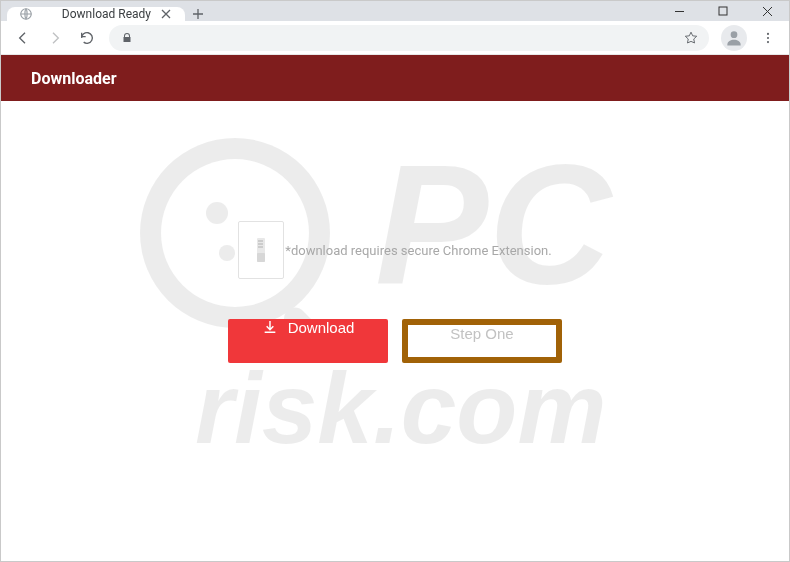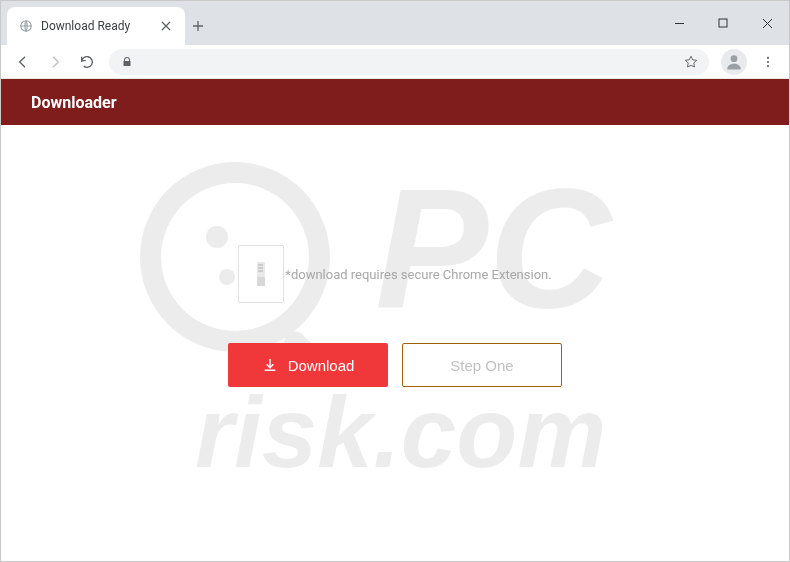--- a/index.html
+++ b/index.html
@@ -7,25 +7,26 @@
       font-family: -apple-system, BlinkMacSystemFont, "Segoe UI", Roboto, Arial, sans-serif;
       width: 790px;
       height: 562px;
       background: #fff;
       position: relative;
       overflow: hidden;
       border: 1px solid #c9c9c9;
     }
     
     .titlebar {
-      height: 44px;
+      height: 20px;
       display: flex;
       align-items: stretch;
       background: #dee1e6;
       border-bottom: none;
+      text-align: right;
     }
     .tab {
       display: flex;
       align-items: center;
       gap: 8px;
       background: #fff;
       padding: 0 12px;
       border-radius: 8px 8px 0 0;
       margin-top: 6px;
       margin-left: 6px;
@@ -193,36 +194,36 @@
       font-size: 13px;
     }
     .button-row {
       display: flex;
       gap: 14px;
       margin-top: 40px;
     }
     .btn {
       width: 160px; height: 44px;
       display: flex;
-      align-items: center;
+      align-items: flex-start;
       justify-content: center;
       gap: 10px;
       border-radius: 2px;
       font-size: 15px;
       cursor: pointer;
       border: none;
     }
     .btn-download {
       background: #f0373a;
       color: #fff;
     }
     .btn-step {
       background: #fff;
       color: #c2c2c2;
-      border: 1px solid #a16207;
+      border: 6px solid #a16207;
     }
     .dl-arrow {
       width: 16px; height: 16px;
       display: flex; align-items:center; justify-content:center;
     }
   </style>
 </head>
 <body>
 
 <div class="titlebar">

